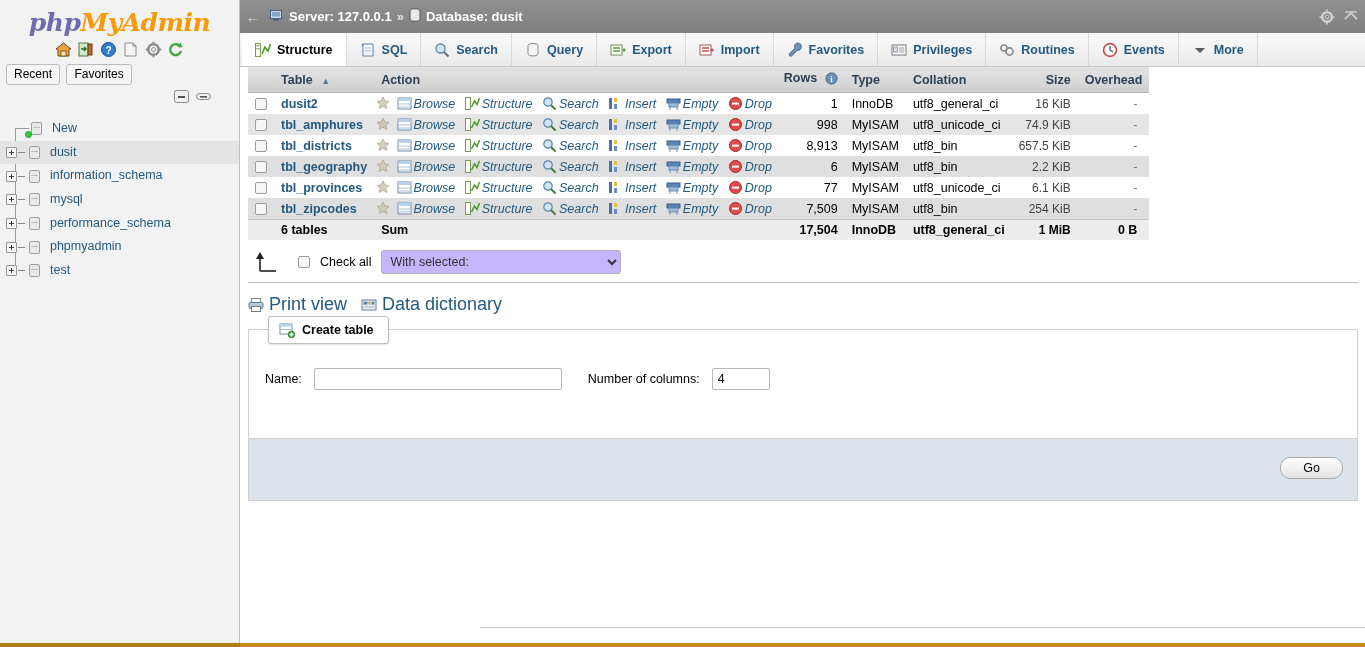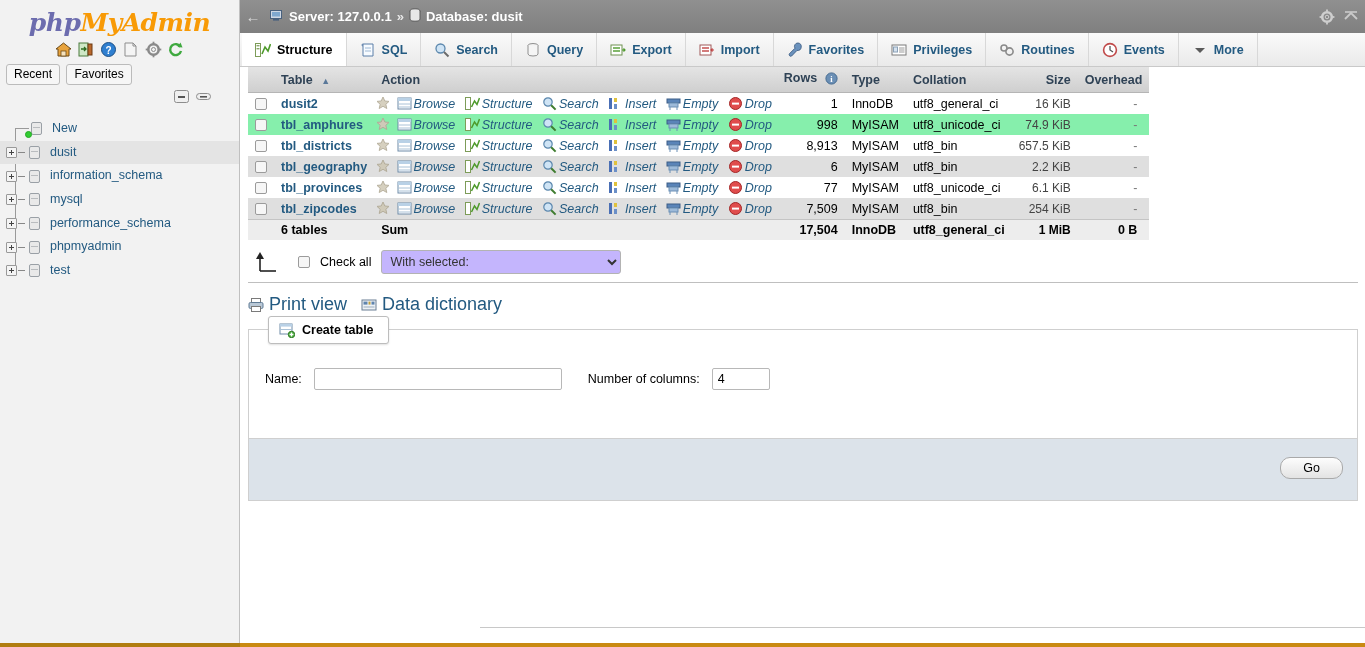--- a/index.html
+++ b/index.html
@@ -150,21 +150,21 @@
     background:#dbdbdb;
     background:linear-gradient(#e4e4e4,#cfcfcf);
     border-bottom:1px solid #b5b5b5;
     color:#2f4255; font-weight:bold; font-size:12.5px;
     padding:4px 7px; text-align:left; white-space:nowrap;
   }
   table.tbl th.num { text-align:right; }
   table.tbl td { padding:3px 7px; white-space:nowrap; vertical-align:middle; }
   table.tbl tr.odd  td { background:#fff; }
   table.tbl tr.even td { background:#dfdfdf; }
-  table.tbl tr.marked td { background:#86efac; }
+  table.tbl tr.marked td { background:#e5e5e5; }
   table.tbl td.tname { font-weight:bold; }
   table.tbl td.tname a { color:#235a81; text-decoration:none; cursor:pointer; }
   table.tbl td.num { text-align:right; color:#000; }
   table.tbl td.size { text-align:right; color:#444; font-size:12px; }
   table.tbl td.ovh { text-align:right; color:#777; padding-right:12px; }
   table.tbl td.act { padding:3px 2px; }
   .act-link { color:#235a81; text-decoration:none; margin:0 3px; white-space:nowrap; cursor:pointer;font-style:italic; }
   .act-link .ai { display:inline-block; width:15px; height:15px; vertical-align:-3px; margin-right:2px; }
   .ck { width:12px; height:12px; border:1px solid #9b9b9b; background:#f6f6f6; border-radius:2px; display:inline-block; vertical-align:middle; cursor:pointer;}
   tr.summary td { background:#ededed; font-weight:bold; border-top:1px solid #c4c4c4; color:#000; }

